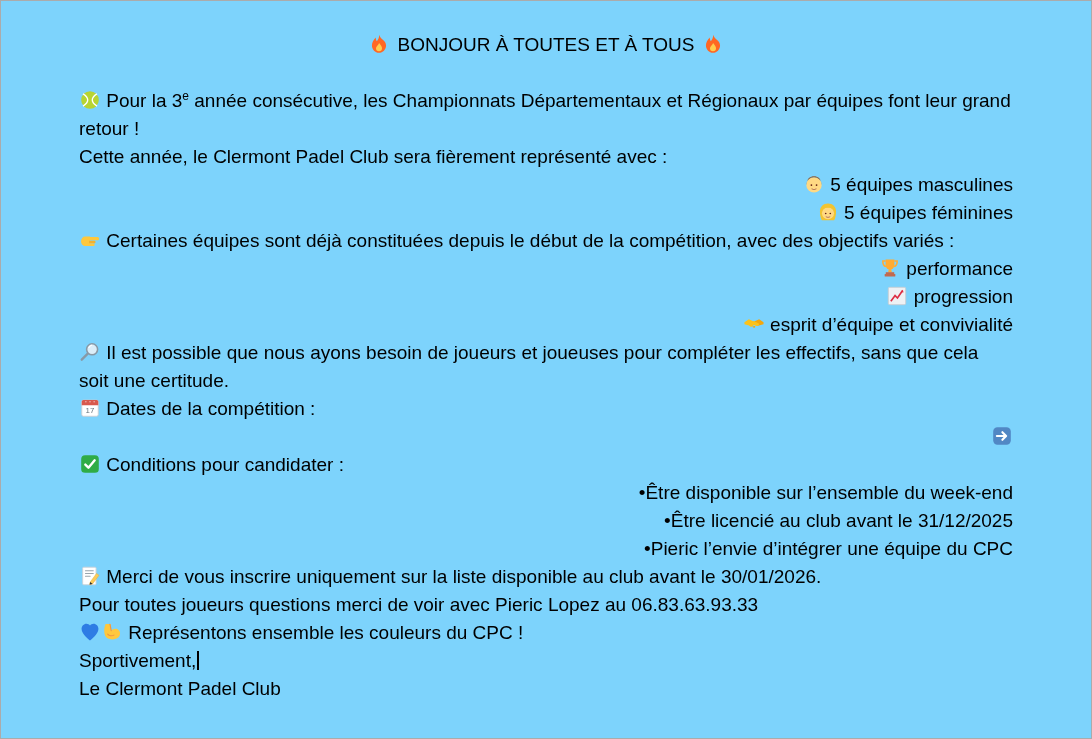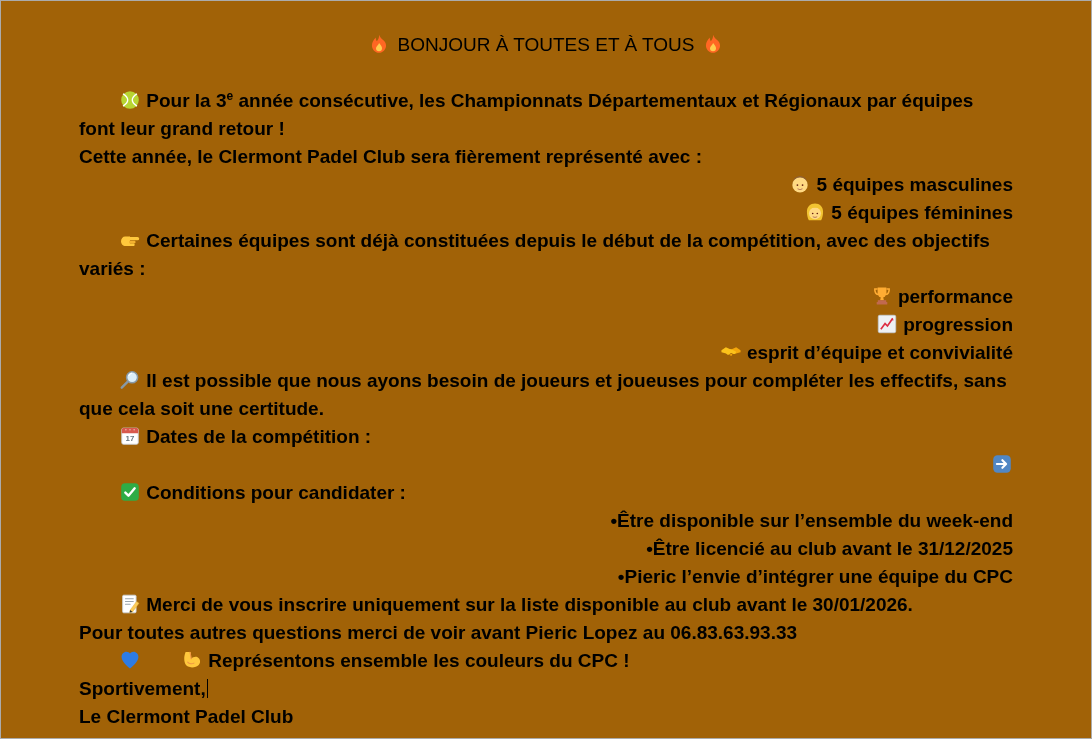--- a/index.html
+++ b/index.html
@@ -1,42 +1,41 @@
 <!DOCTYPE html>
 <html><head>
 <meta charset="utf-8">
 <style>
   html, body { margin: 0; padding: 0; background: #ffffff; }
   .page {
     width: 1092px;
     height: 739px;
     box-sizing: border-box;
     border: 1px solid #ababab;
-    background: #a16207;
+    background: #7dd3fc;
     font-family: "Liberation Sans", "DejaVu Sans", sans-serif;
     font-size: 19px;
     color: #000000;
     overflow: hidden;
   }
   .doc { padding: 30px 78px 0 78px; }
   .doc-title {
     text-align: center;
     line-height: 28px;
     margin: 0 0 28px 0;
     white-space: nowrap;
   }
   .doc-title .icon { margin: 0 7px; }
-  .line { margin: 0; line-height: 28px; font-weight: bold; }
+  .line { margin: 0; line-height: 28px; }
   .indent-1 { padding-left: 65px; text-align: right; }
   .icon {
     display: inline-block;
     width: 22px;
     height: 22px;
     vertical-align: -4px;
-    margin-left: 40px;
   }
   .icon svg { width: 100%; height: 100%; display: block; }
   sup { font-size: 12px; line-height: 0; }
   .caret {
     display: inline-block;
     width: 1.5px;
     height: 19px;
     background: #000;
     vertical-align: -3px;
     margin-left: 1px;
@@ -123,21 +122,21 @@
             </svg></span><span> Conditions pour candidater&nbsp;:</span></p>
         <p class="line indent-1"><span>•Être disponible sur l’ensemble du week-end</span></p>
         <p class="line indent-1"><span>•Être licencié au club avant le 31/12/2025</span></p>
         <p class="line indent-1"><span>•Pieric l’envie d’intégrer une équipe du CPC</span></p>
         <p class="line indent-0"><span class="icon"><svg viewBox="0 0 24 24">
               <rect x="4" y="2.4" width="14.6" height="19.2" rx="1.2" fill="#ffffff" stroke="#ccd1d6" stroke-width="1"></rect>
               <path d="M7 6.4h8.6M7 9.4h8.6M7 12.4h5.2" stroke="#9aa5ad" stroke-width="1.1" stroke-linecap="round"></path>
               <path d="M12.2 18.6l7-9.4 2.6 2-7 9.4-3.2.8z" fill="#fdcb58" stroke="#e2ae38" stroke-width=".5"></path>
               <path d="M12.2 18.6l-.6 2.8 3.2-.8z" fill="#292f33"></path>
             </svg></span><span> Merci de vous inscrire uniquement sur la liste disponible au club avant le 30/01/2026.</span></p>
-        <p class="line indent-0"><span>Pour toutes autres questions merci de voir avant Pieric Lopez au 06.83.63.93.33</span></p>
+        <p class="line indent-0"><span>Pour toutes joueurs questions merci de voir avec Pieric Lopez au 06.83.63.93.33</span></p>
         <p class="line indent-0"><span class="icon"><svg viewBox="0 0 24 24">
               <path d="M12 21.2S2.8 14.6 2.8 8.6c0-3.2 2.4-5.7 5.3-5.7 1.6 0 3.1.8 3.9 2.1.8-1.3 2.3-2.1 3.9-2.1 2.9 0 5.3 2.5 5.3 5.7 0 6-9.2 12.6-9.2 12.6z" fill="#2e7ce4"></path>
             </svg></span><span class="icon"><svg viewBox="0 0 24 24">
               <path d="M5 3.2h4.7c.6 0 1.1.5 1.1 1.1l.4 6.3c1.8-1.8 4.7-2.7 6.9-1.5 3 1.7 3.7 5.9 1.2 8.4-2.3 2.4-7.7 3.5-11.7 1.7-3.9-1.8-4.4-7.6-3.9-11.2.2-1.7.7-3.3 1.3-4.8z" fill="#ffc83d"></path>
               <path d="M9.7 3.5c.9 2.9 1 5.7 1.5 7.1M7.3 14.4c1.6 1.9 4.8 2.3 6.8 1" stroke="#ef9645" stroke-width="1.2" fill="none" stroke-linecap="round"></path>
             </svg></span><span> Représentons ensemble les couleurs du CPC&nbsp;!</span></p>
         <p class="line indent-0"><span>Sportivement,</span><span class="caret"></span></p>
         <p class="line indent-0"><span>Le Clermont Padel Club</span></p>
       </div>
   </div>

